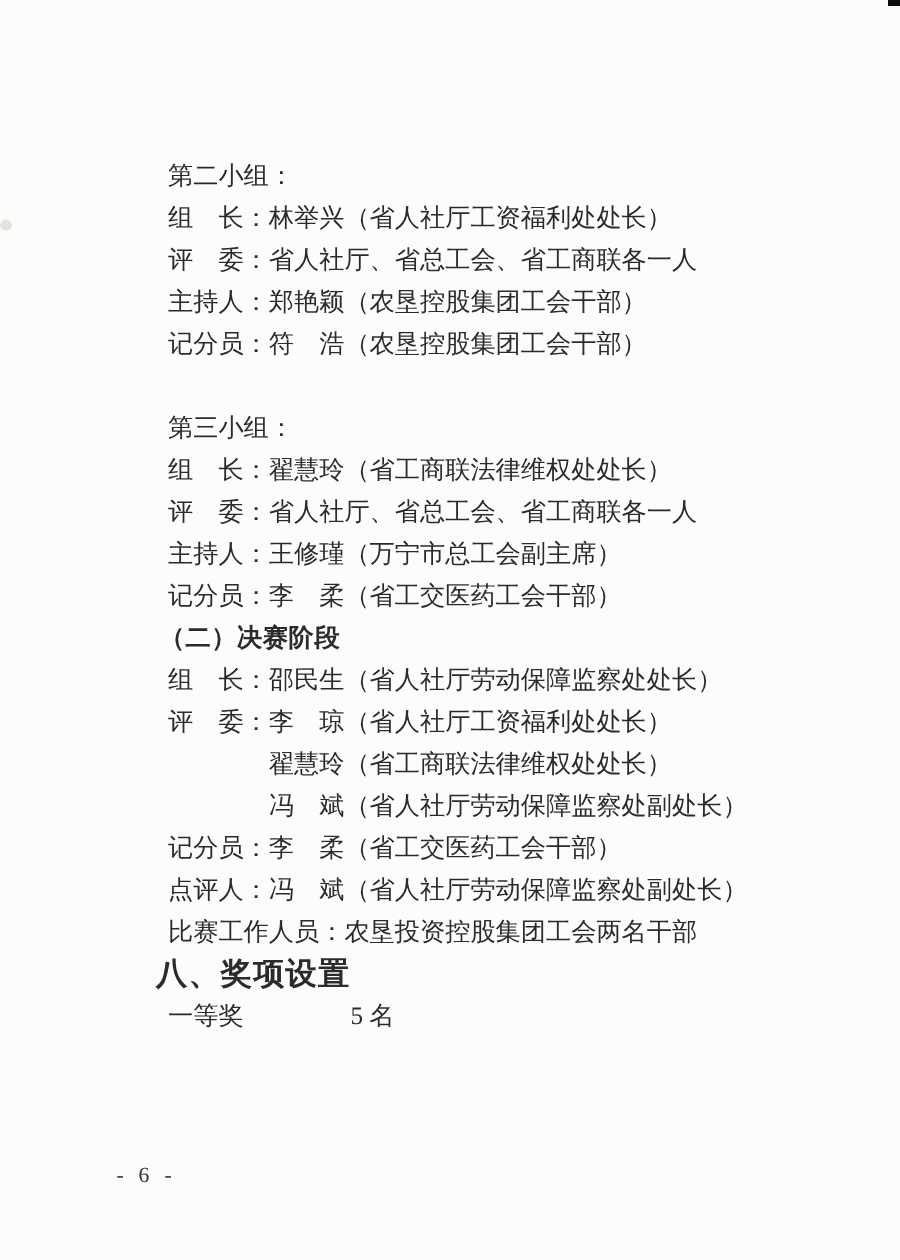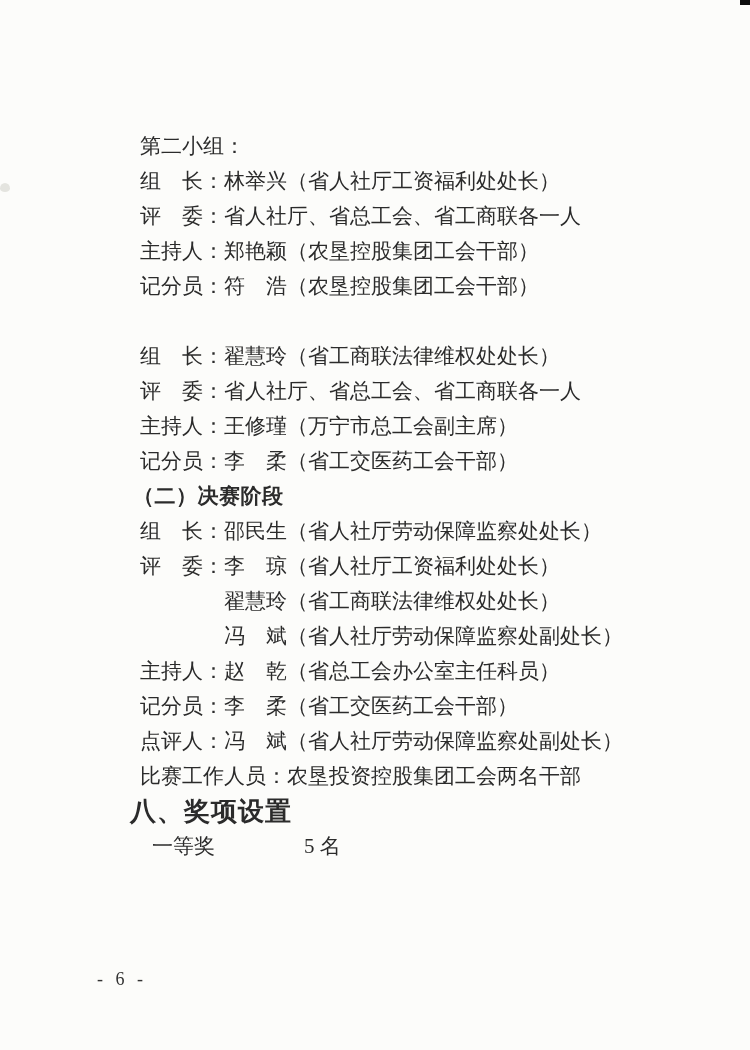--- a/index.html
+++ b/index.html
@@ -60,21 +60,20 @@
   .heading-main {
     font-weight: bold;
     font-family: "Liberation Sans", "DejaVu Sans", sans-serif;
     margin-left: -10px;
     letter-spacing: 1px;
     font-size: 26px;
   }
   .award-name {
     display: inline-block;
     width: 152px;
-    margin-left: 12px;
   }
   .footer {
     position: absolute;
     left: 97px;
     top: 969px;
     font-size: 18px;
     letter-spacing: 4px;
     color: #333333;
   }
 </style>
@@ -89,31 +88,31 @@
   <div class="content">
 
     <p class="line">第二小组：</p>
     <p class="line"><span>组　长：</span><span>林举兴（省人社厅工资福利处处长）</span></p>
     <p class="line"><span>评　委：</span><span>省人社厅、省总工会、省工商联各一人</span></p>
     <p class="line"><span>主持人：</span><span>郑艳颖（农垦控股集团工会干部）</span></p>
     <p class="line"><span>记分员：</span><span>符　浩（农垦控股集团工会干部）</span></p>
 
     <div class="spacer"></div>
 
+    <p class="line">第三小组：</p>
     <p class="line"><span>组　长：</span><span>翟慧玲（省工商联法律维权处处长）</span></p>
     <p class="line"><span>评　委：</span><span>省人社厅、省总工会、省工商联各一人</span></p>
     <p class="line"><span>主持人：</span><span>王修瑾（万宁市总工会副主席）</span></p>
     <p class="line"><span>记分员：</span><span>李　柔（省工交医药工会干部）</span></p>
 
     <p class="line heading-sub">（二）决赛阶段</p>
     <p class="line"><span>组　长：</span><span>邵民生（省人社厅劳动保障监察处处长）</span></p>
     <p class="line"><span>评　委：</span><span>李　琼（省人社厅工资福利处处长）</span></p>
     <p class="line indent"><span>翟慧玲（省工商联法律维权处处长）</span></p>
     <p class="line indent"><span>冯　斌（省人社厅劳动保障监察处副处长）</span></p>
-    <p class="line"><span>主持人：</span><span>赵　乾（省总工会办公室主任科员）</span></p>
     <p class="line"><span>记分员：</span><span>李　柔（省工交医药工会干部）</span></p>
     <p class="line"><span>点评人：</span><span>冯　斌（省人社厅劳动保障监察处副处长）</span></p>
     <p class="line"><span>比赛工作人员：</span><span>农垦投资控股集团工会两名干部</span></p>
 
     <p class="line heading-main">八、奖项设置</p>
     <p class="line"><span class="award-name">一等奖</span><span>5 名</span></p>
 
   </div>
 
   <div class="footer">- 6 -</div>

